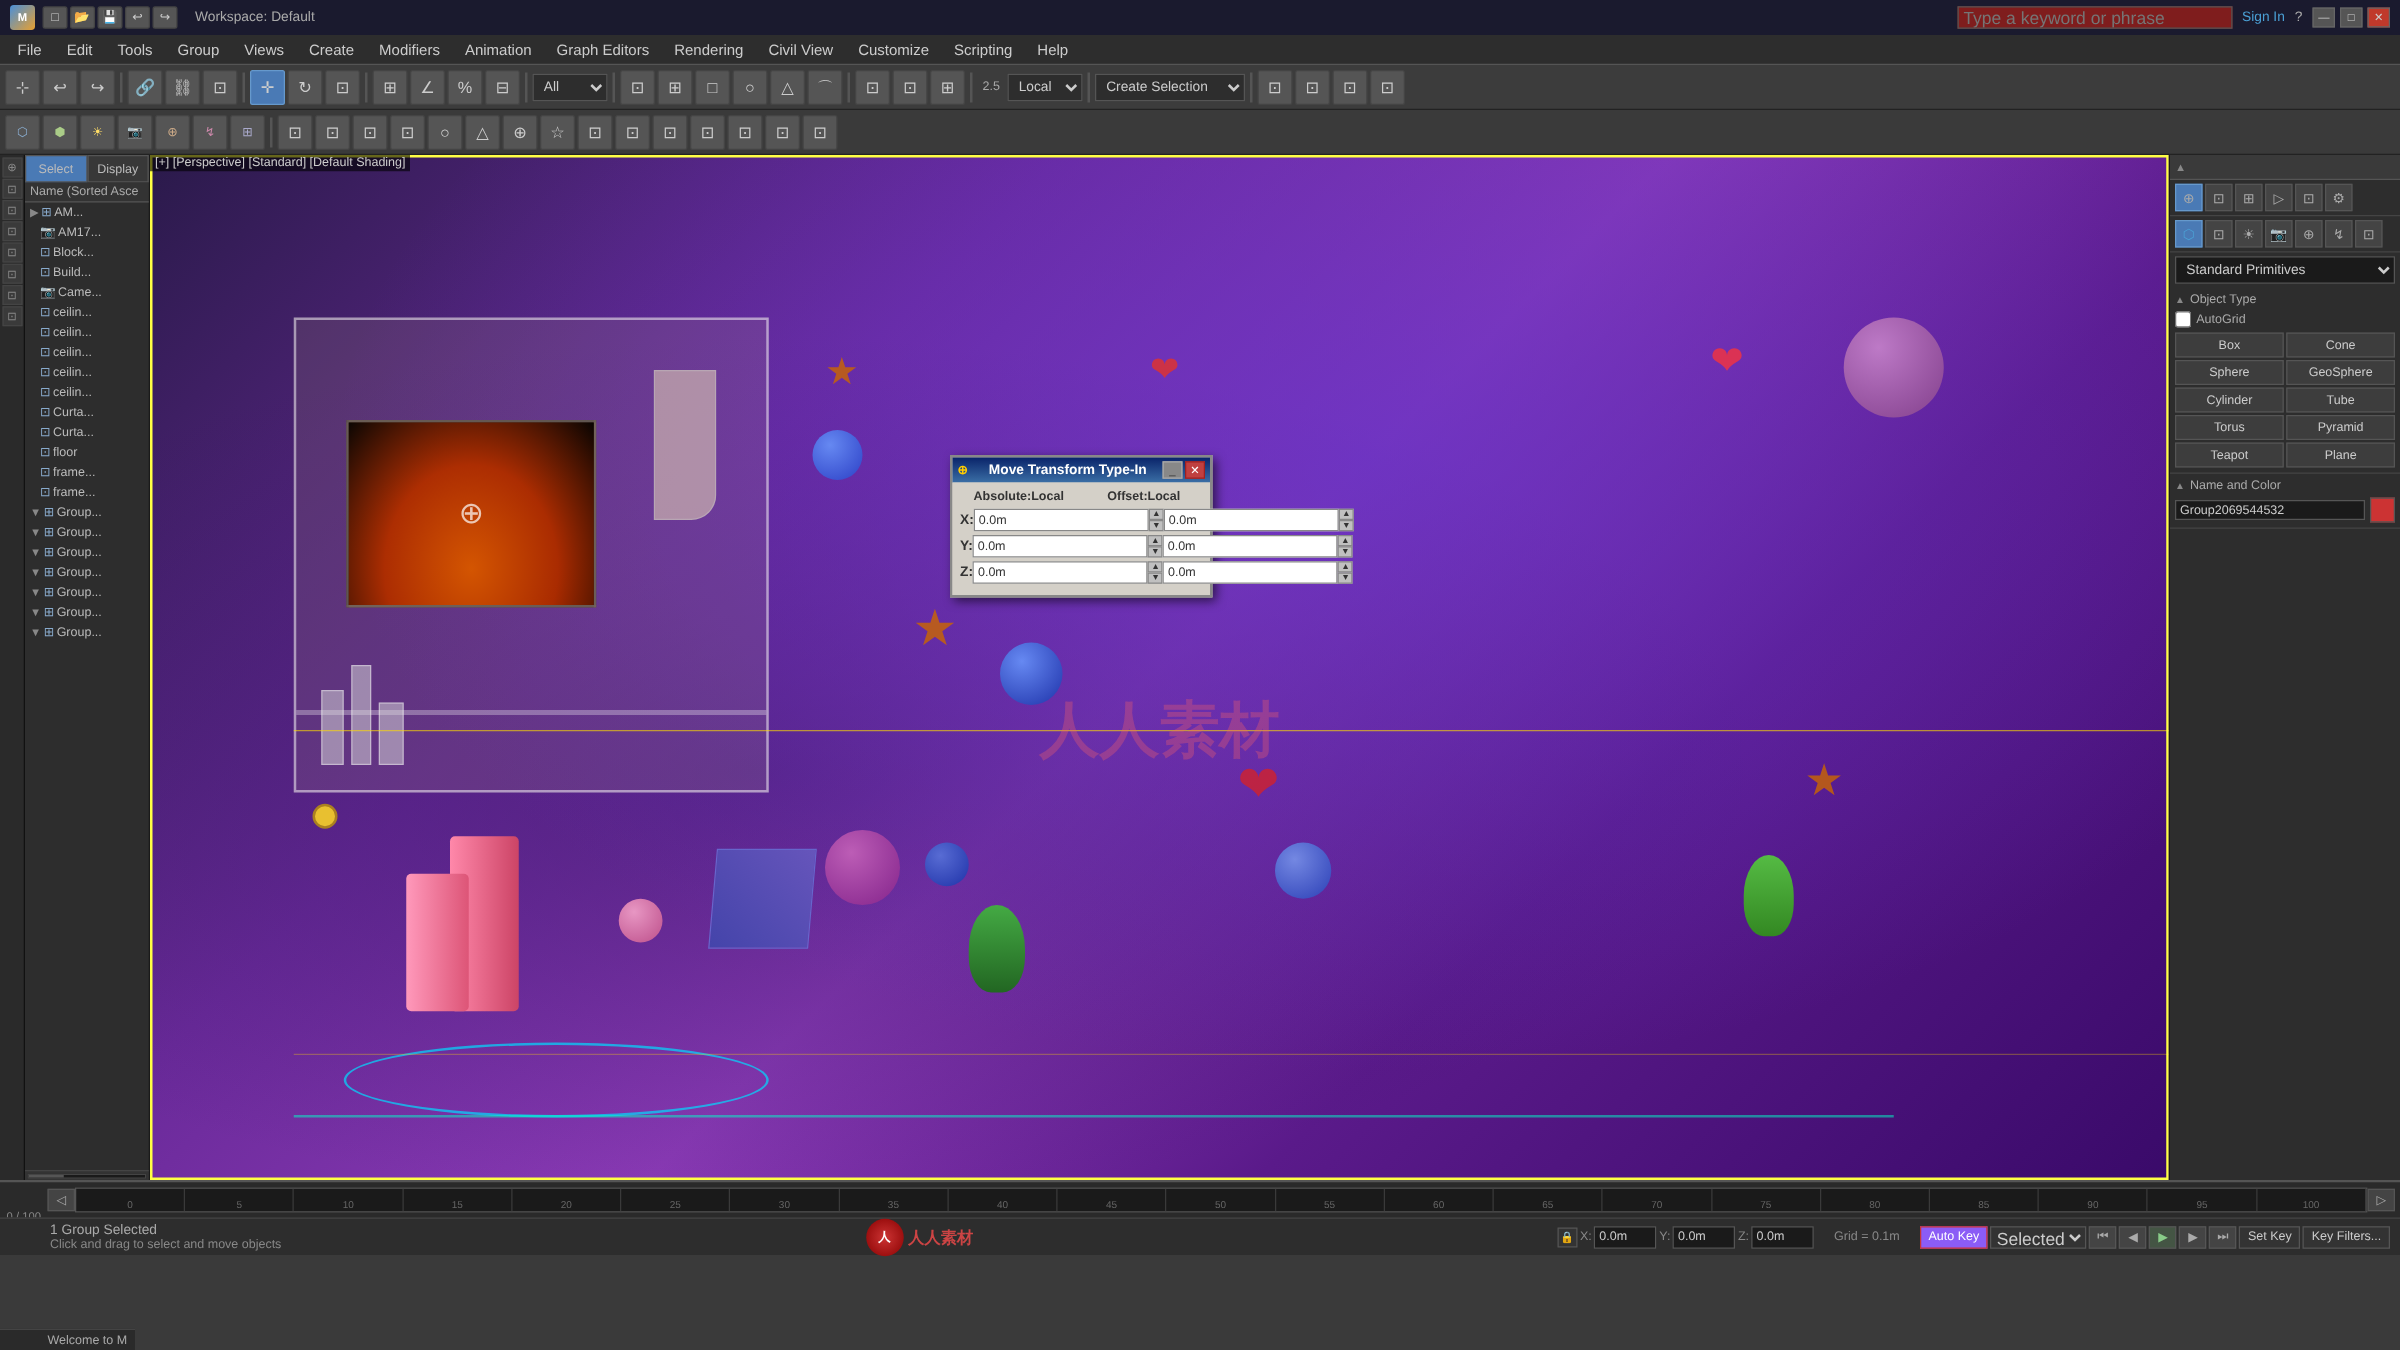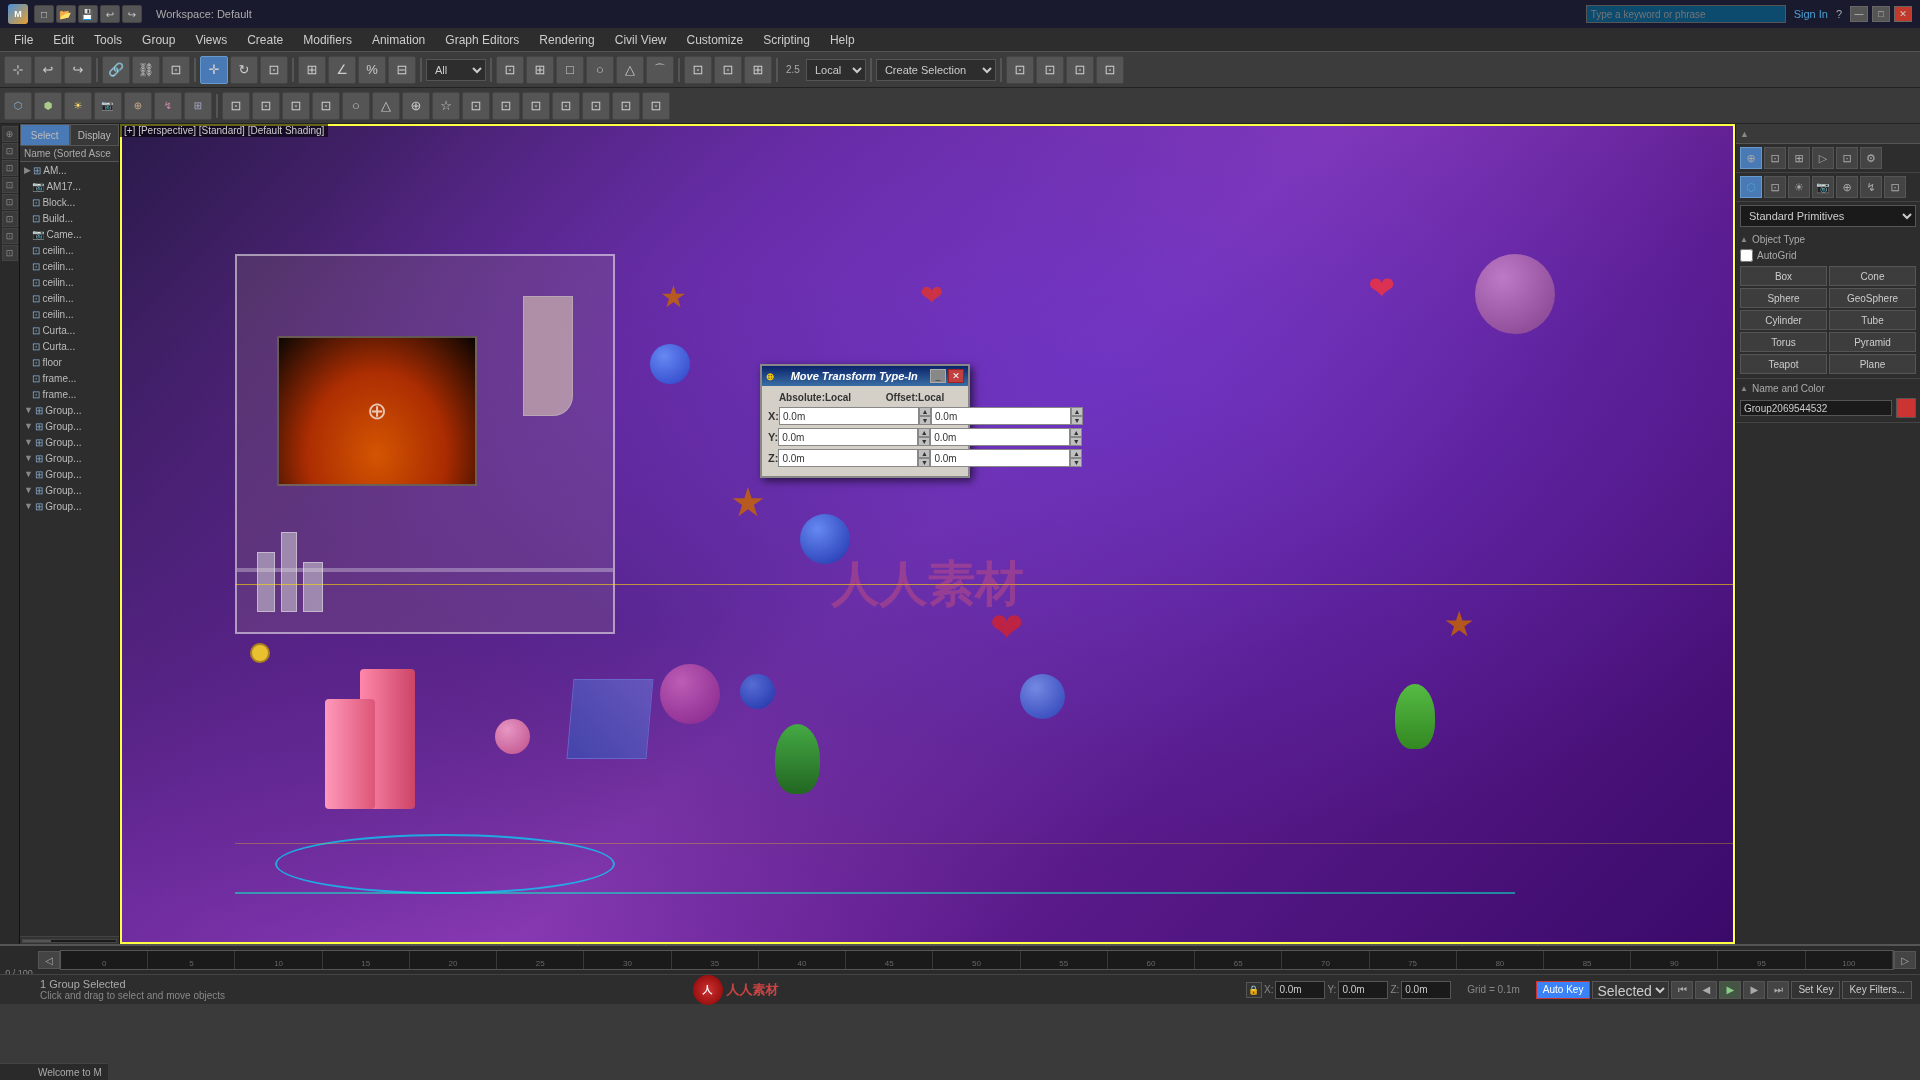--- a/index.html
+++ b/index.html
@@ -288,21 +288,21 @@
     <div style="display:flex;gap:2px;">
       <div class="toolbar-btn" style="width:20px;height:18px;font-size:10px;">□</div>
       <div class="toolbar-btn" style="width:20px;height:18px;font-size:10px;">📂</div>
       <div class="toolbar-btn" style="width:20px;height:18px;font-size:10px;">💾</div>
       <div class="toolbar-btn" style="width:20px;height:18px;font-size:10px;">↩</div>
       <div class="toolbar-btn" style="width:20px;height:18px;font-size:10px;">↪</div>
     </div>
     <span style="font-size:11px;color:#aaa;margin-left:8px;">Workspace: Default</span>
   </div>
   <div style="display:flex;align-items:center;gap:8px;">
-    <input type="text" style="height: 18px; width: 200px; background: #0c4a6e; border: 1px solid rgb(85, 85, 85); color: rgb(170, 170, 170); font-size: 10px; padding: 0px 4px;" placeholder="Type a keyword or phrase">
+    <input type="text" style="height: 18px; width: 220px; background: #7f1d1d; border: 1px solid rgb(85, 85, 85); color: rgb(170, 170, 170); font-size: 14px; padding: 0px 4px;" placeholder="Type a keyword or phrase">
     <span style="color:#4a9fd4;cursor:pointer;font-size:11px;">Sign In</span>
     <div style="color:#aaa;cursor:pointer;">?</div>
     <div class="win-controls">
       <div class="win-btn">—</div>
       <div class="win-btn">□</div>
       <div class="win-btn close">✕</div>
     </div>
   </div>
 </div>
 
@@ -585,21 +585,21 @@
 
     <div class="vp-corner" style="top:0;left:0;">
       [+] [Perspective] [Standard] [Default Shading]
     </div>
 
     <div id="watermark">人人素材</div>
 
     <div id="move-transform-dialog">
       <div class="dialog-titlebar">
         <span style="font-size:10px;font-weight:bold;color:#ffcc00;margin-right:4px;">⊕</span>
-        <span style="font-size:11px;font-weight:bold;font-style:italic;">Move Transform Type-In</span>
+        <span style="font-size:11px;font-weight:bold;">Move Transform Type-In</span>
         <div style="display:flex;gap:2px;">
           <div style="width:16px;height:14px;background:#888;border:1px solid #aaa;display:flex;align-items:center;justify-content:center;font-size:9px;cursor:pointer;color:#333;">_</div>
           <div class="dialog-close-btn">✕</div>
         </div>
       </div>
       <div class="dialog-content">
         <div class="dialog-section-header">
           <div class="dialog-col-label">Absolute:Local</div>
           <div class="dialog-col-label">Offset:Local</div>
         </div>
@@ -786,21 +786,21 @@
       <input class="status-input" type="text" value="0.0m" style="">
       <span class="status-label">Z:</span>
       <input class="status-input" type="text" value="0.0m" style="">
     </div>
 
     <div style="display:flex;align-items:center;gap:4px;margin-left:8px;">
       <span class="status-label">Grid = 0.1m</span>
     </div>
 
     <div style="display:flex;align-items:center;gap:2px;margin-left:8px;">
-      <div style="height:18px;padding:0 6px;background:#3b82f6;border:1px solid #cc3333;color:white;font-size:10px;display:flex;align-items:center;cursor:pointer;">Auto Key</div>
+      <div style="height:18px;padding:0 6px;background:#8b5cf6;border:1px solid #cc3333;color:white;font-size:10px;display:flex;align-items:center;cursor:pointer;">Auto Key</div>
       <select style="height:18px;background:#333;border:1px solid #555;color:#ccc;font-size:14px;">
         <option>Selected</option>
       </select>
       <div class="anim-btn">⏮</div>
       <div class="anim-btn">◀</div>
       <div class="anim-btn" style="background:#445544;color:#88cc88;">▶</div>
       <div class="anim-btn">▶</div>
       <div class="anim-btn">⏭</div>
       <div style="height:18px;padding:0 6px;background:#333;border:1px solid #555;color:#ccc;font-size:10px;display:flex;align-items:center;cursor:pointer;">Set Key</div>
       <div style="height:18px;padding:0 6px;background:#333;border:1px solid #555;color:#ccc;font-size:10px;display:flex;align-items:center;cursor:pointer;">Key Filters...</div>

